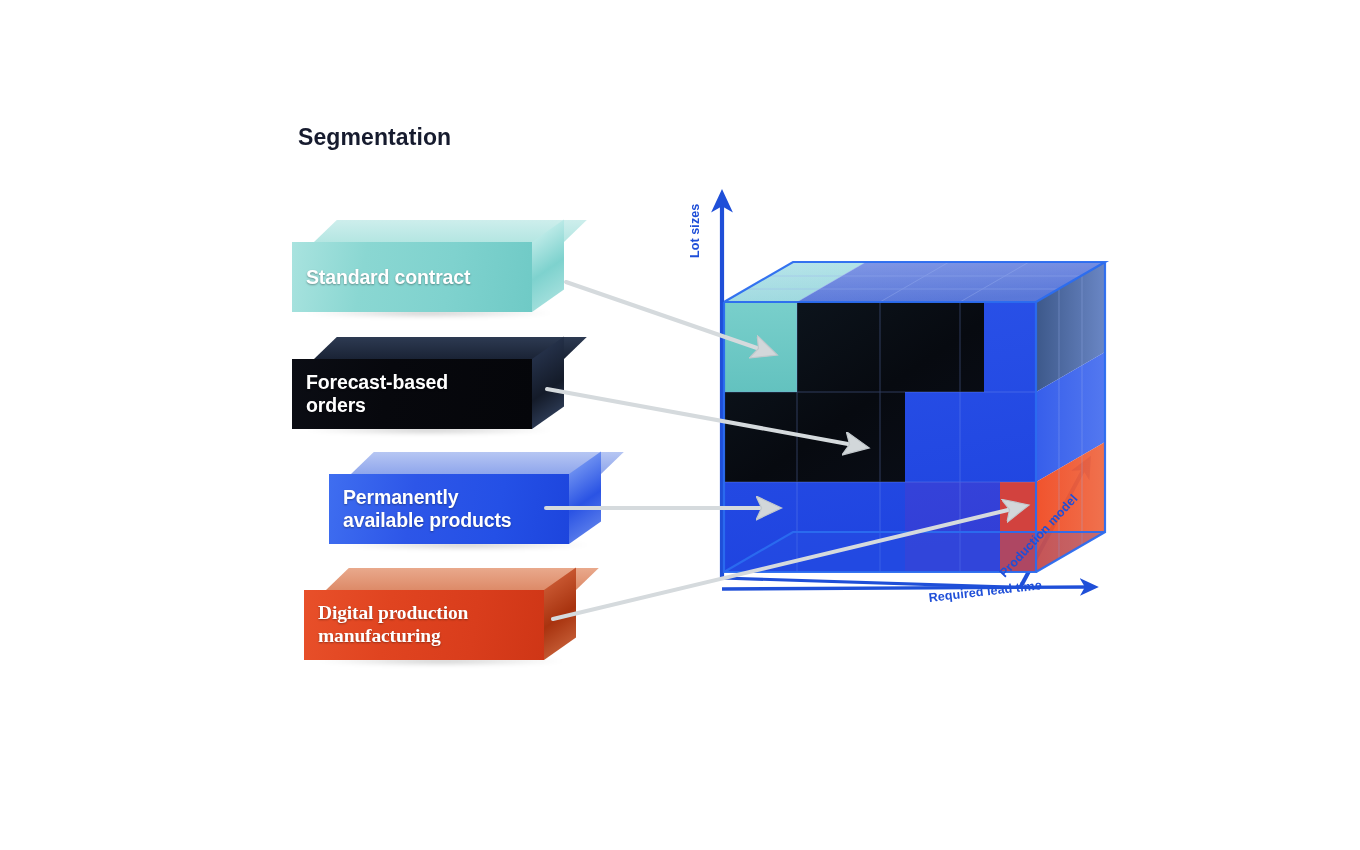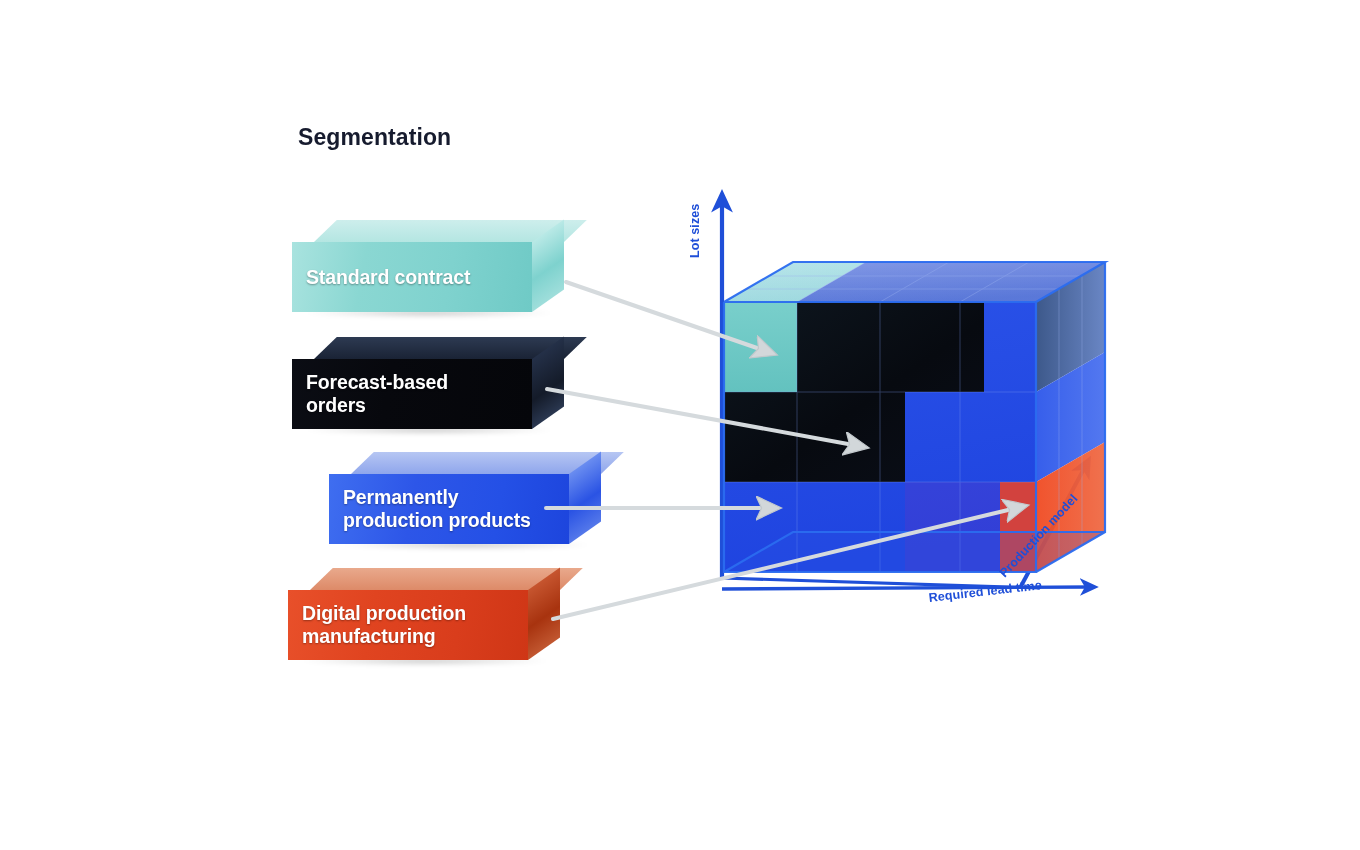--- a/index.html
+++ b/index.html
@@ -57,21 +57,21 @@
   #box2 .face-top{background:linear-gradient(180deg,#2d3a52 0%,#1a2335 100%);}
   #box2 .face-right{background:linear-gradient(180deg,#243048 0%,#141b29 60%,#2a3750 100%);}
 
   
   #box3{left:292px;top:452px;margin-left:37px;}
   #box3 .face-front{background:linear-gradient(100deg,#3f6ef0 0%,#2d56e8 35%,#2450e6 70%,#1d45dd 100%);}
   #box3 .face-top{background:linear-gradient(180deg,#b6c6f3 0%,#8fa6ec 100%);}
   #box3 .face-right{background:linear-gradient(180deg,#6a8df0 0%,#2a53e4 55%,#5478ea 100%);}
 
   
-  #box4{left:288px;top:568px;}
+  #box4{left:304px;top:568px;font-family:Liberation Serif, serif;}
   #box4 .face-front{background:linear-gradient(100deg,#e8502a 0%,#e04420 35%,#d93d1c 70%,#cf3616 100%);}
   #box4 .face-top{background:linear-gradient(180deg,#e9a98c 0%,#dd8a68 100%);}
   #box4 .face-right{background:linear-gradient(180deg,#c6552f 0%,#a8330f 55%,#c15730 100%);}
 
   
   .axis-label{
     position:absolute;color:#1f4fd8;font-size:12.5px;font-weight:bold;
     letter-spacing:.1px;white-space:nowrap;
   }
   #lbl-lot{left:688px;top:258px;transform:rotate(-90deg);transform-origin:left top;}
@@ -108,21 +108,21 @@
     </div>
   </div>
 
   <div class="box" id="box3">
     <div class="shadow"></div>
     <div class="face-top"></div>
     <div class="face-right"></div>
     <div class="face-front"></div>
     <div class="label">
       <span>Permanently</span>
-      <span>production products</span>
+      <span>available products</span>
     </div>
   </div>
 
   <div class="box" id="box4">
     <div class="shadow"></div>
     <div class="face-top"></div>
     <div class="face-right"></div>
     <div class="face-front"></div>
     <div class="label">
       <span>Digital production</span>

